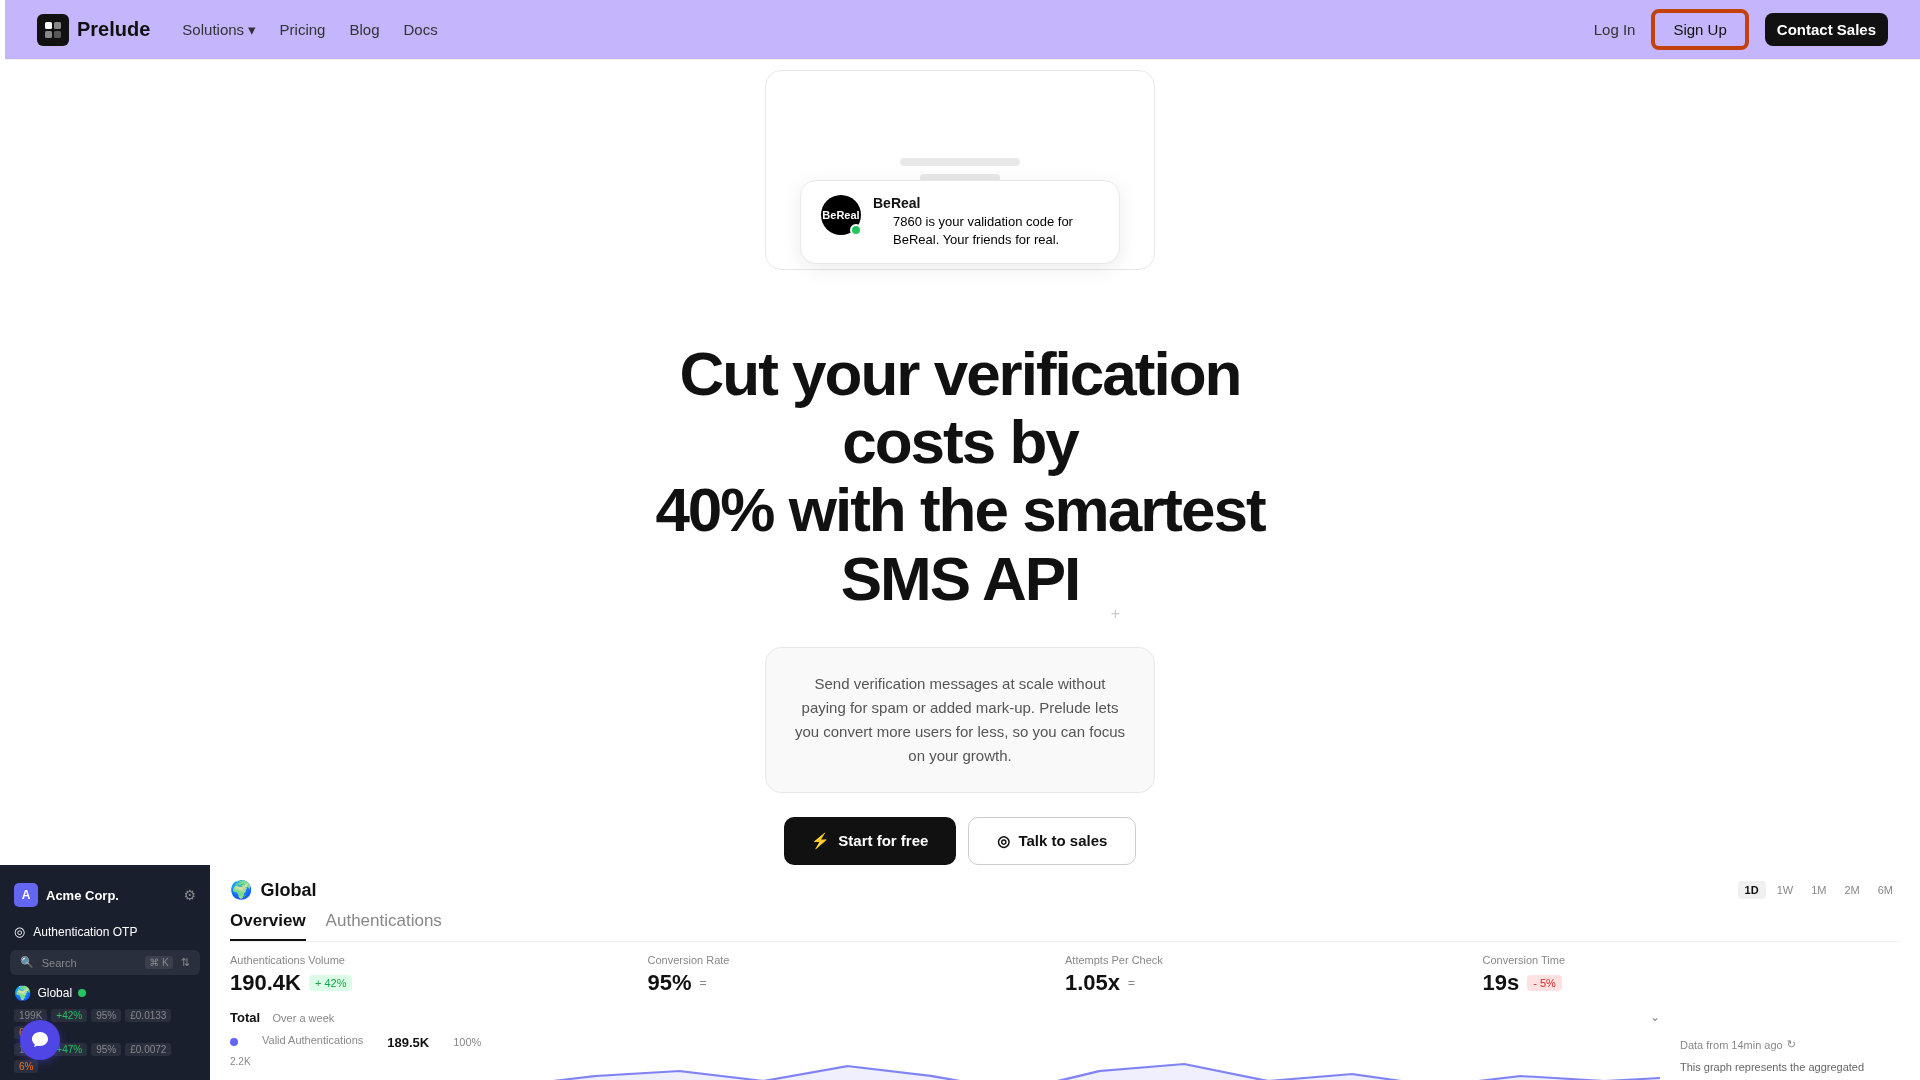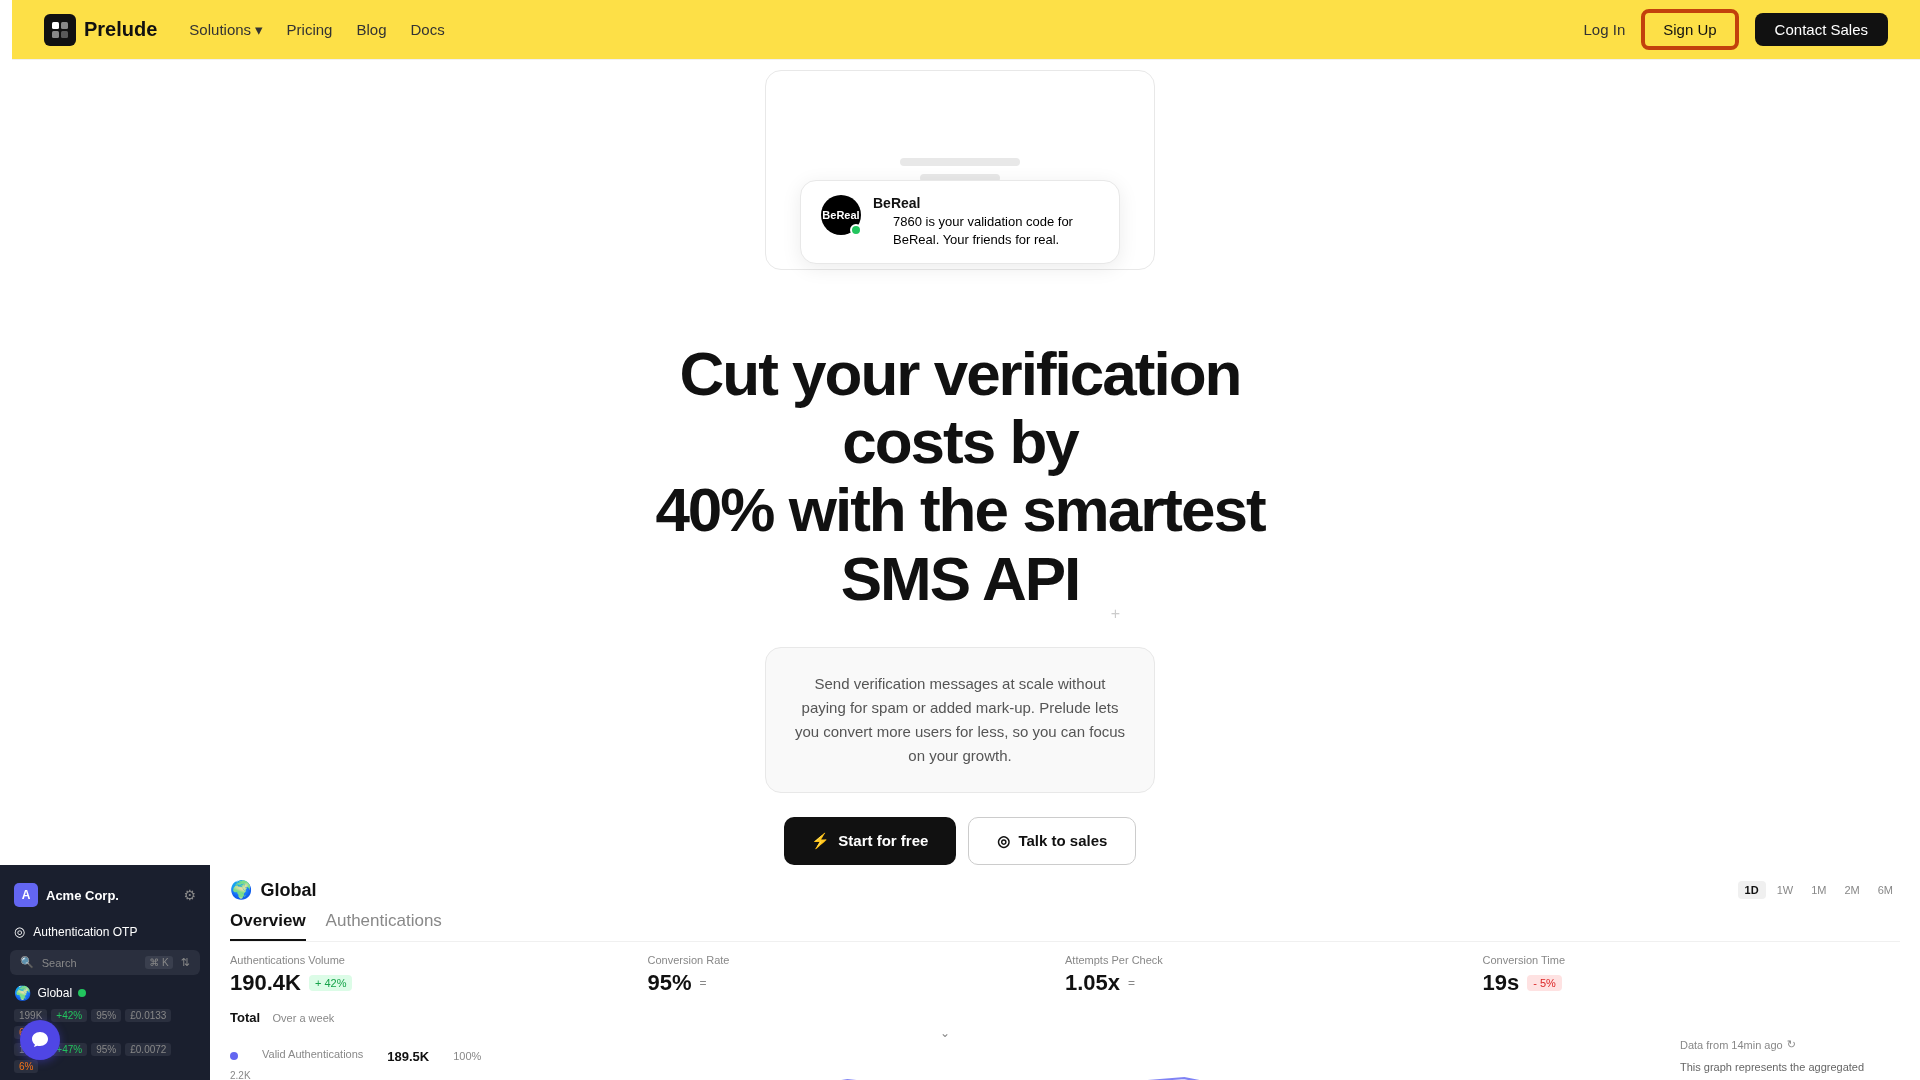--- a/index.html
+++ b/index.html
@@ -1,33 +1,33 @@
 <!DOCTYPE html>
 <html><head>
   <meta charset="utf-8">
   <style>
     * { margin: 0; padding: 0; box-sizing: border-box; }
     body { font-family: -apple-system, BlinkMacSystemFont, 'Segoe UI', sans-serif; background: #fff; width: 1920px; min-height: 1080px; overflow: hidden; }
 
     
     .navbar {
-      position: fixed; top: 0; left: 12px; right: 0; height: 60px;
-      background: #fde047; border-bottom: 1px solid #f0f0f0;
+      position: fixed; top: 0; left: 5px; right: 0; height: 60px;
+      background: #c4b5fd; border-bottom: 1px solid #f0f0f0;
       display: flex; align-items: center; padding: 0 32px; z-index: 100;
       gap: 32px;
     }
     .nav-logo { display: flex; align-items: center; gap: 8px; font-size: 20px; font-weight: 700; color: #111; text-decoration: none; }
     .nav-logo-icon { width: 32px; height: 32px; background: #111; border-radius: 6px; display: flex; align-items: center; justify-content: center; }
     .nav-logo-icon svg { width: 20px; height: 20px; }
     .nav-links { display: flex; align-items: center; gap: 24px; flex: 1; }
     .nav-link { font-size: 15px; color: #333; text-decoration: none; cursor: pointer; display: flex; align-items: center; gap: 4px; }
     .nav-actions { display: flex; align-items: center; gap: 16px; margin-left: auto; }
     .btn-login { font-size: 15px; color: #333; cursor: pointer; background: none; border: none; }
     .btn-signup { font-size: 15px; color: #111; cursor: pointer; background: none; border: 4px solid #c2410c; padding: 8px 18px; border-radius: 8px; }
-    .btn-contact { font-size: 15px; color: #fff; cursor: pointer; background: #111; border: none; padding: 8px 20px; border-radius: 8px; font-weight: 400; }
+    .btn-contact { font-size: 15px; color: #fff; cursor: pointer; background: #111; border: none; padding: 8px 12px; border-radius: 8px; font-weight: 700; }
 
     
     .main { padding-top: 60px; display: flex; flex-direction: column; align-items: center; }
 
     
     .ui-preview-top {
       width: 600px; margin: 0 auto; position: relative; height: 260px;
     }
     .card-placeholder {
       position: absolute; top: 10px; left: 50%; transform: translateX(-50%);
@@ -143,21 +143,21 @@
     .stat-item { flex: 1; padding-right: 20px; }
     .stat-label { font-size: 11px; color: #888; margin-bottom: 4px; }
     .stat-value-row { display: flex; align-items: center; gap: 8px; }
     .stat-value { font-size: 22px; font-weight: 700; color: #111; }
     .stat-change { font-size: 11px; padding: 2px 6px; border-radius: 4px; }
     .stat-change.pos { background: #dcfce7; color: #16a34a; }
     .stat-change.neg { background: #fee2e2; color: #dc2626; }
     .stat-equals { font-size: 12px; color: #888; }
 
     
-    .total-row { display: flex; justify-content: space-between; margin-bottom: 8px; flex-direction: column; }
+    .total-row { display: flex; align-items: center; justify-content: space-between; margin-bottom: 8px; }
     .total-label { font-size: 13px; color: #111; font-weight: 600; }
     .total-sublabel { font-size: 11px; color: #888; }
     .total-expand { font-size: 12px; color: #888; cursor: pointer; background: none; border: none; }
     .data-note { font-size: 11px; color: #888; display: flex; align-items: center; gap: 4px; }
     .data-note-refresh { font-size: 11px; color: #888; cursor: pointer; }
 
     
     .chart-area { height: 60px; position: relative; display: flex; align-items: flex-end; }
     .chart-legend { font-size: 11px; color: #888; display: flex; align-items: center; gap: 6px; margin-bottom: 4px; }
     .chart-legend-dot { width: 8px; height: 8px; border-radius: 50%; background: #6366f1; }

